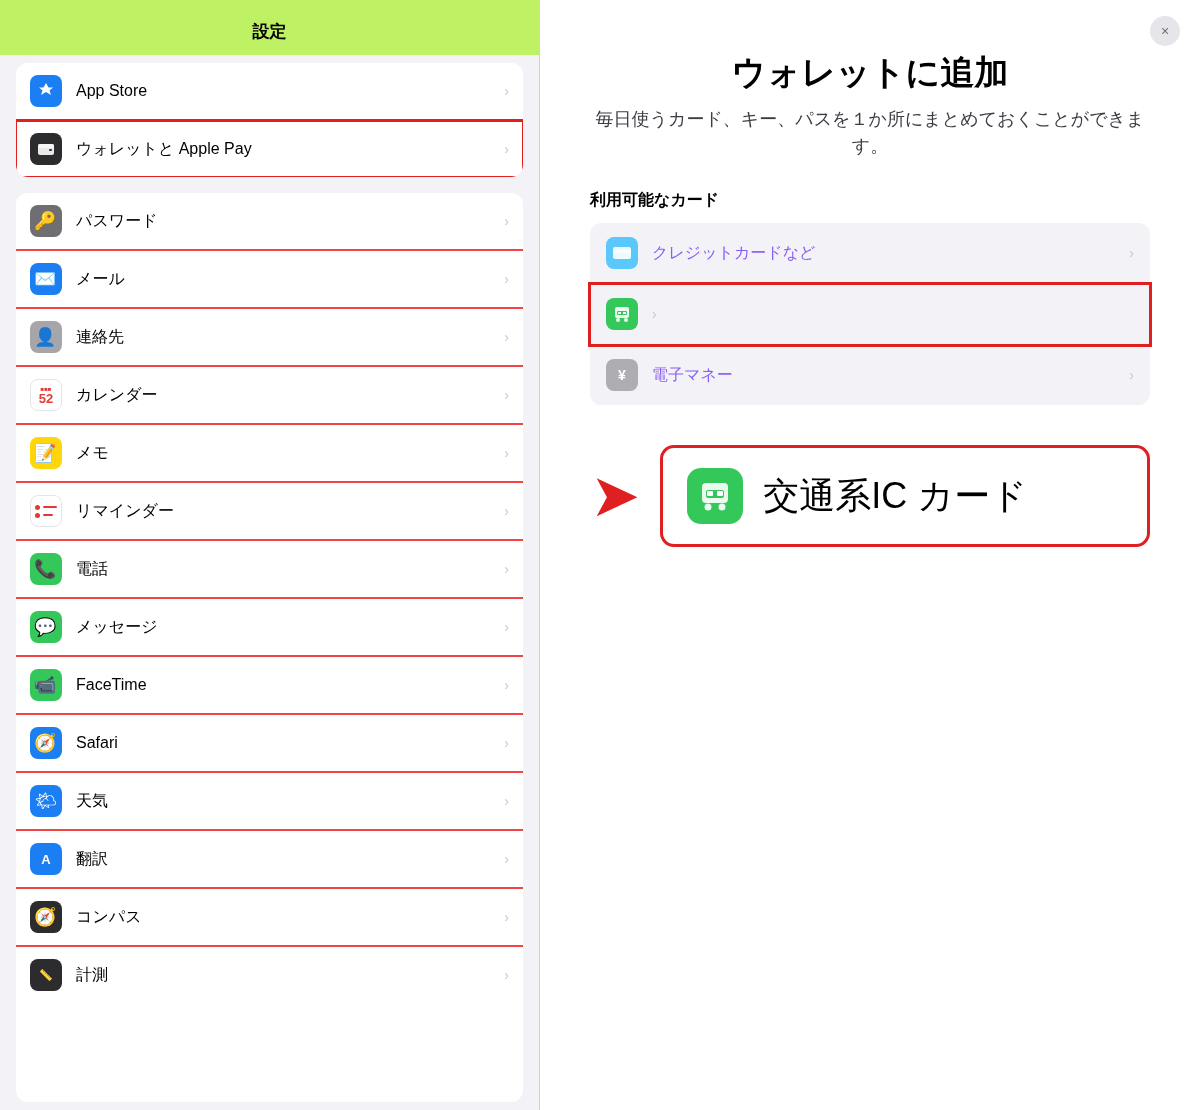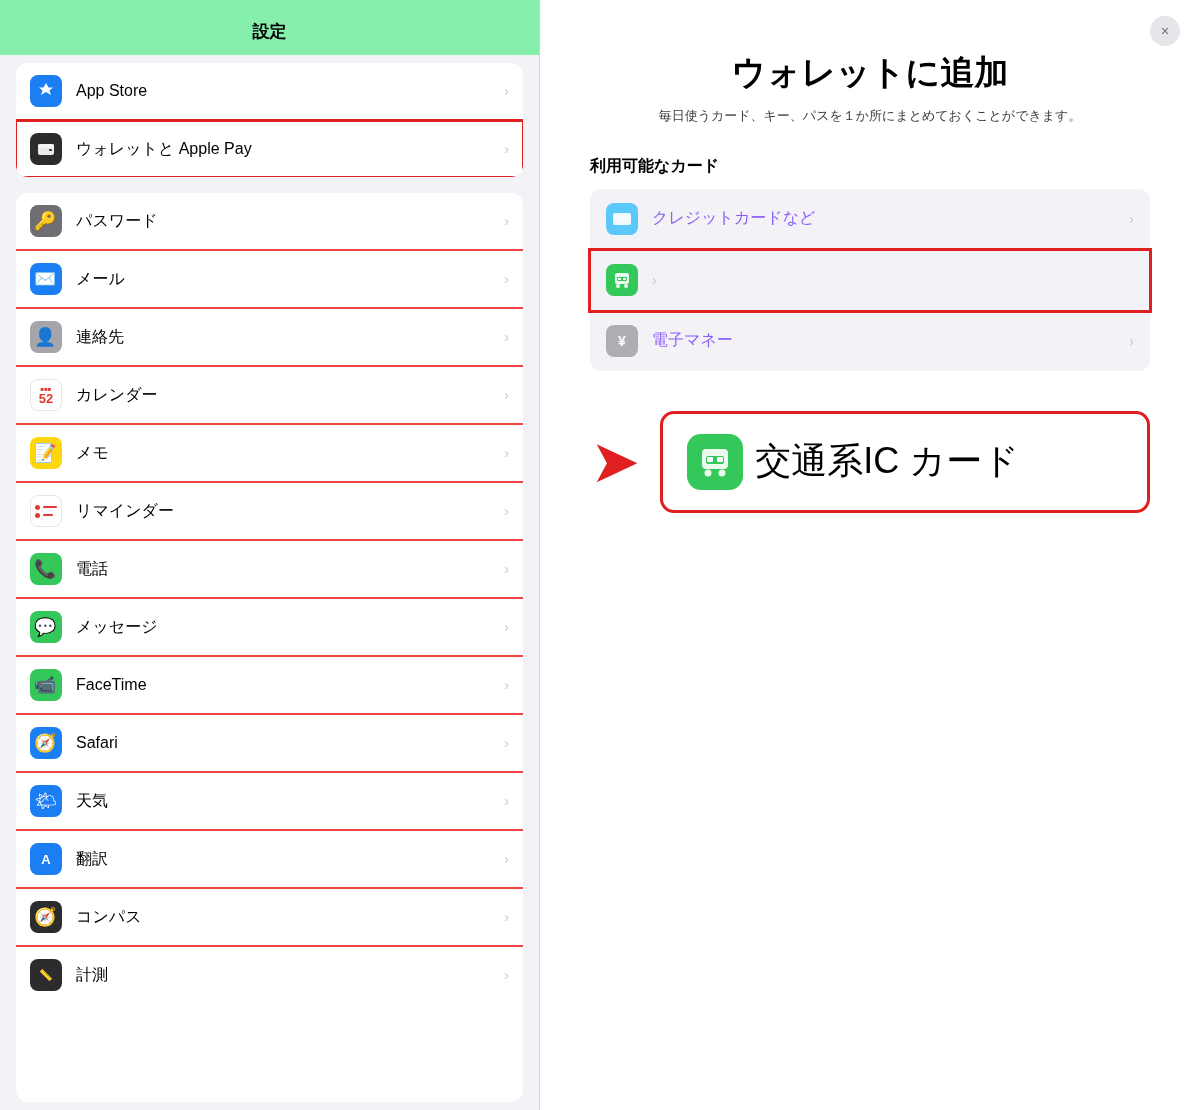--- a/index.html
+++ b/index.html
@@ -20,21 +20,21 @@
       display: flex;
       flex-direction: column;
     }
 
     .settings-header {
       text-align: center;
       padding: 20px 0 12px;
       font-size: 17px;
       font-weight: 600;
       color: #000;
-      background: #86efac;
+      background: #bef264;
     }
 
     .settings-section {
       background: #fff;
       border-radius: 12px;
       margin: 8px 16px;
       overflow: hidden;
     }
 
     .settings-item {
@@ -121,21 +121,21 @@
       font-size: 34px;
       font-weight: 700;
       text-align: center;
       margin-top: 20px;
       margin-bottom: 10px;
       color: #000;
     }
 
     .right-subtitle {
       text-align: center;
-      font-size: 13px;
+      font-size: 18px;
       color: #3c3c43;
       line-height: 1.5;
       margin-bottom: 30px;
     }
 
     .section-label {
       font-size: 16px;
       font-weight: 700;
       margin-bottom: 12px;
       color: #000;
@@ -210,21 +210,21 @@
     }
 
     .big-card {
       flex: 1;
       background: #fff;
       border: 3px solid #e02020;
       border-radius: 14px;
       padding: 20px 24px;
       display: flex;
       align-items: center;
-      gap: 12px;
+      gap: 20px;
       min-height: 90px;
     }
 
     .big-card-icon {
       width: 56px;
       height: 56px;
       border-radius: 14px;
       background: #34c759;
       display: flex;
       align-items: center;

